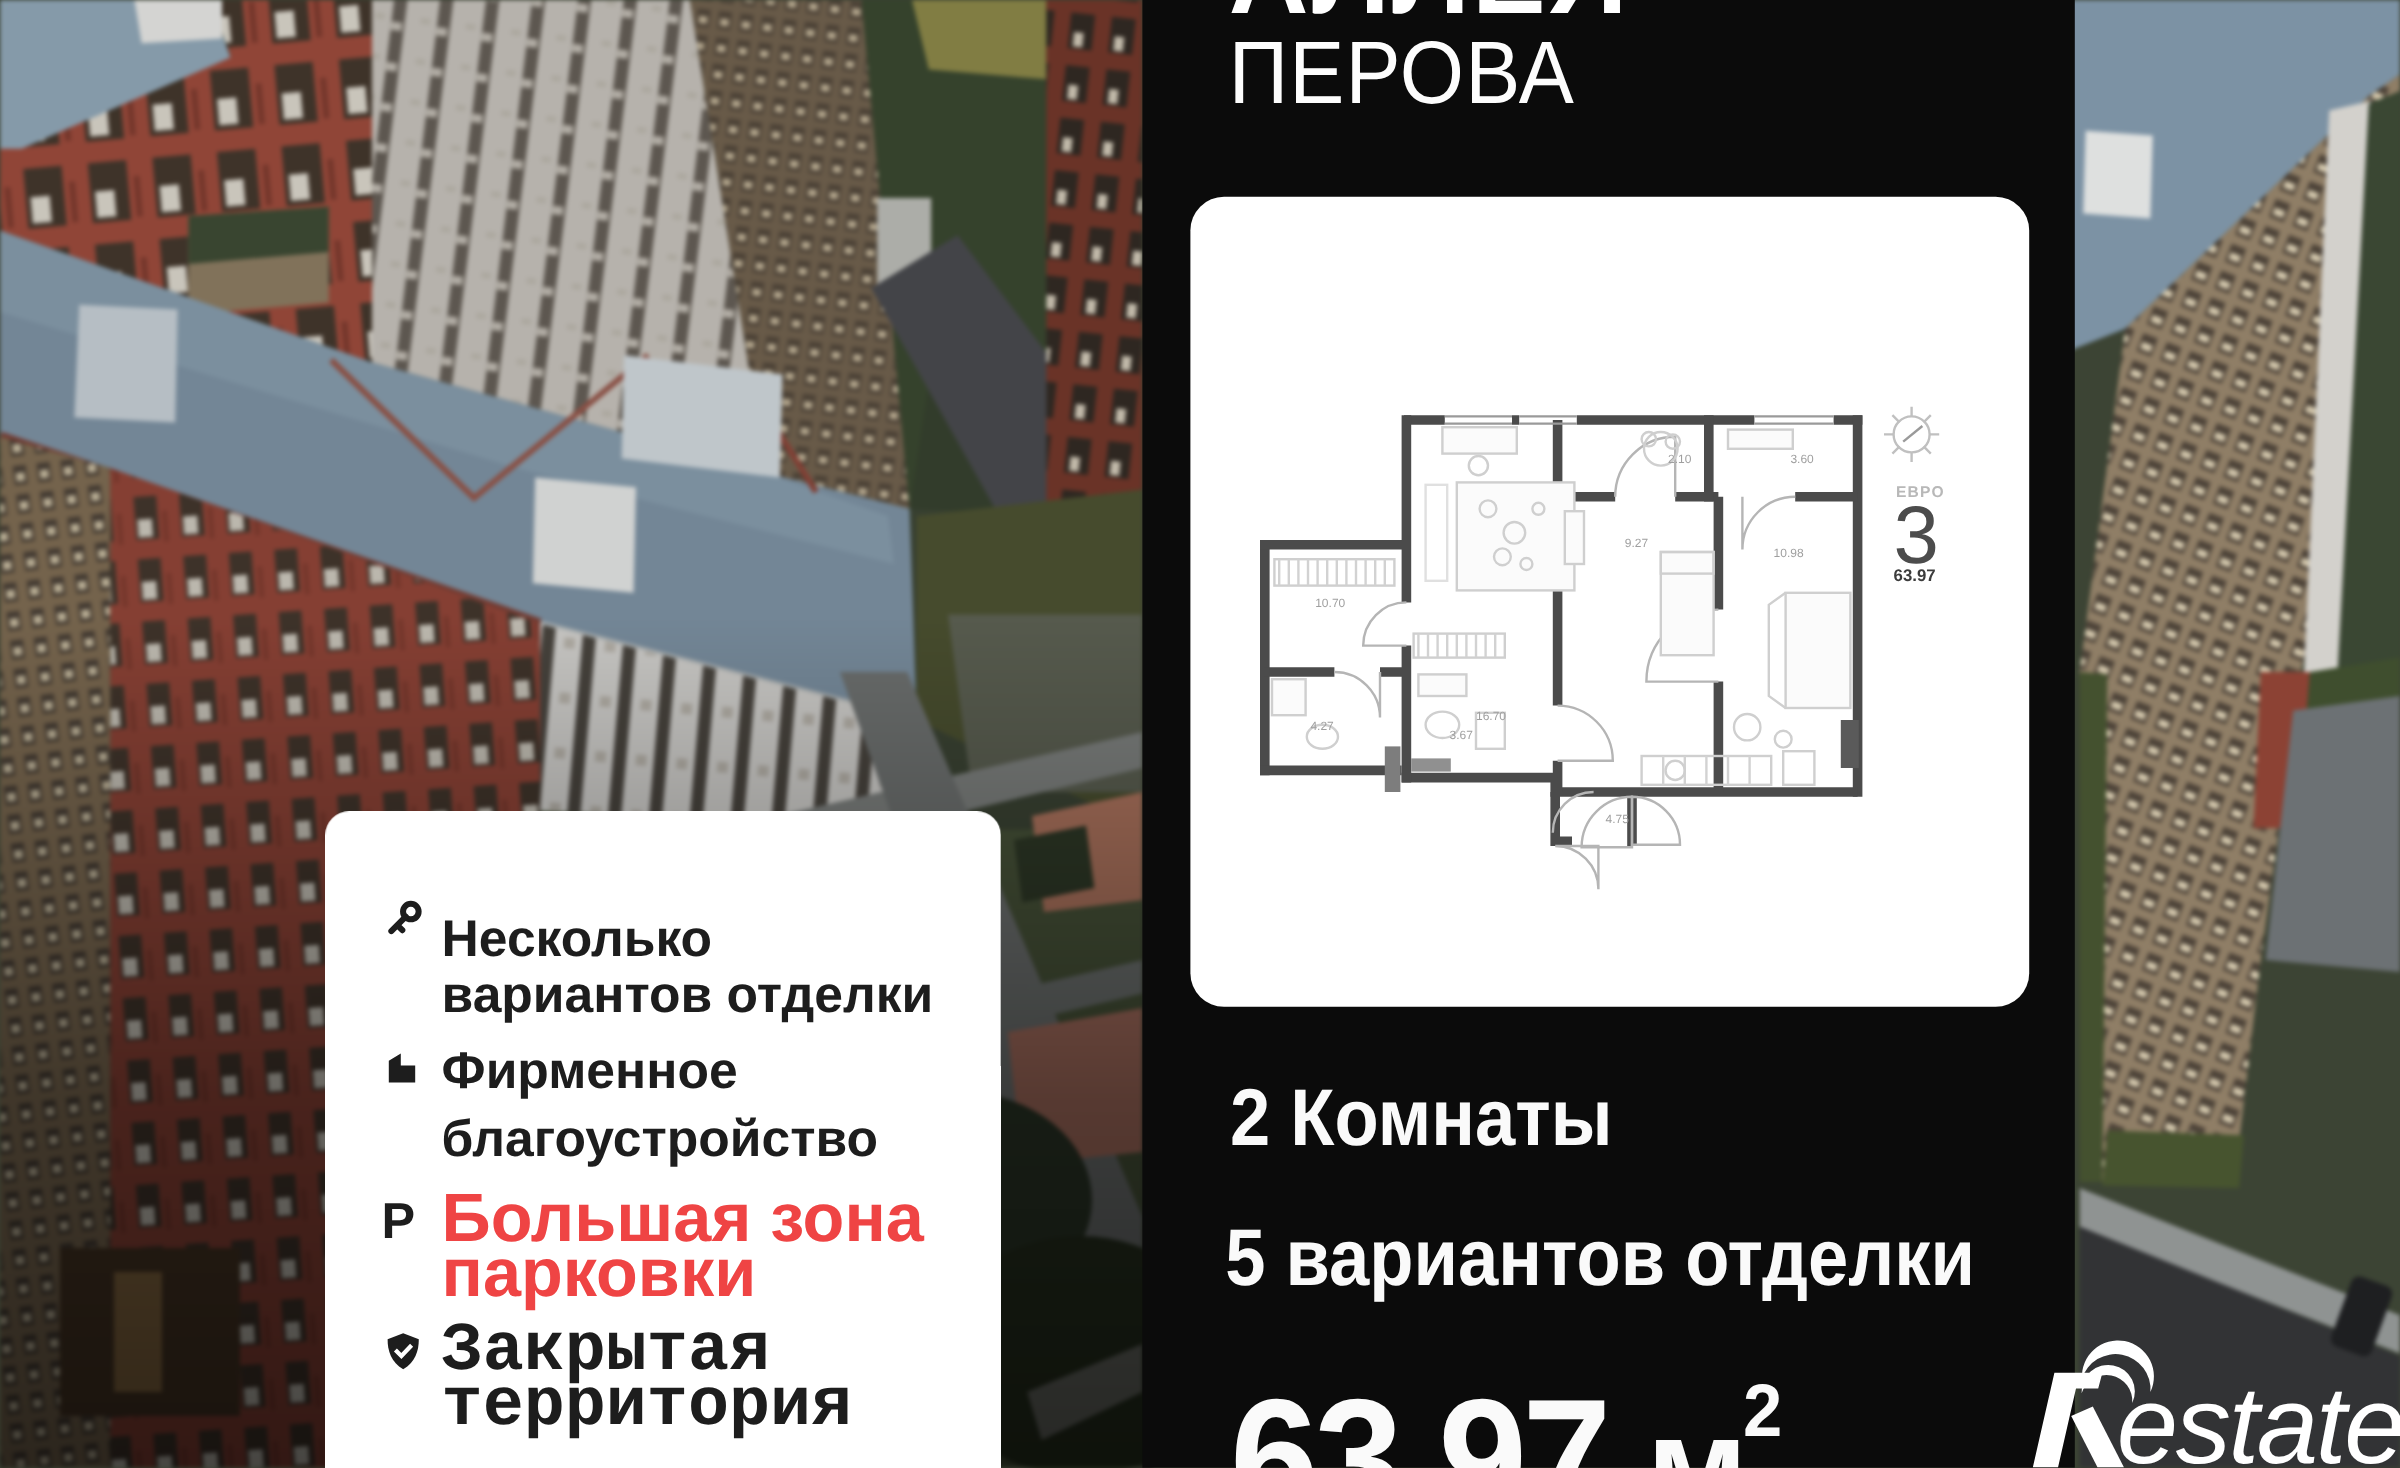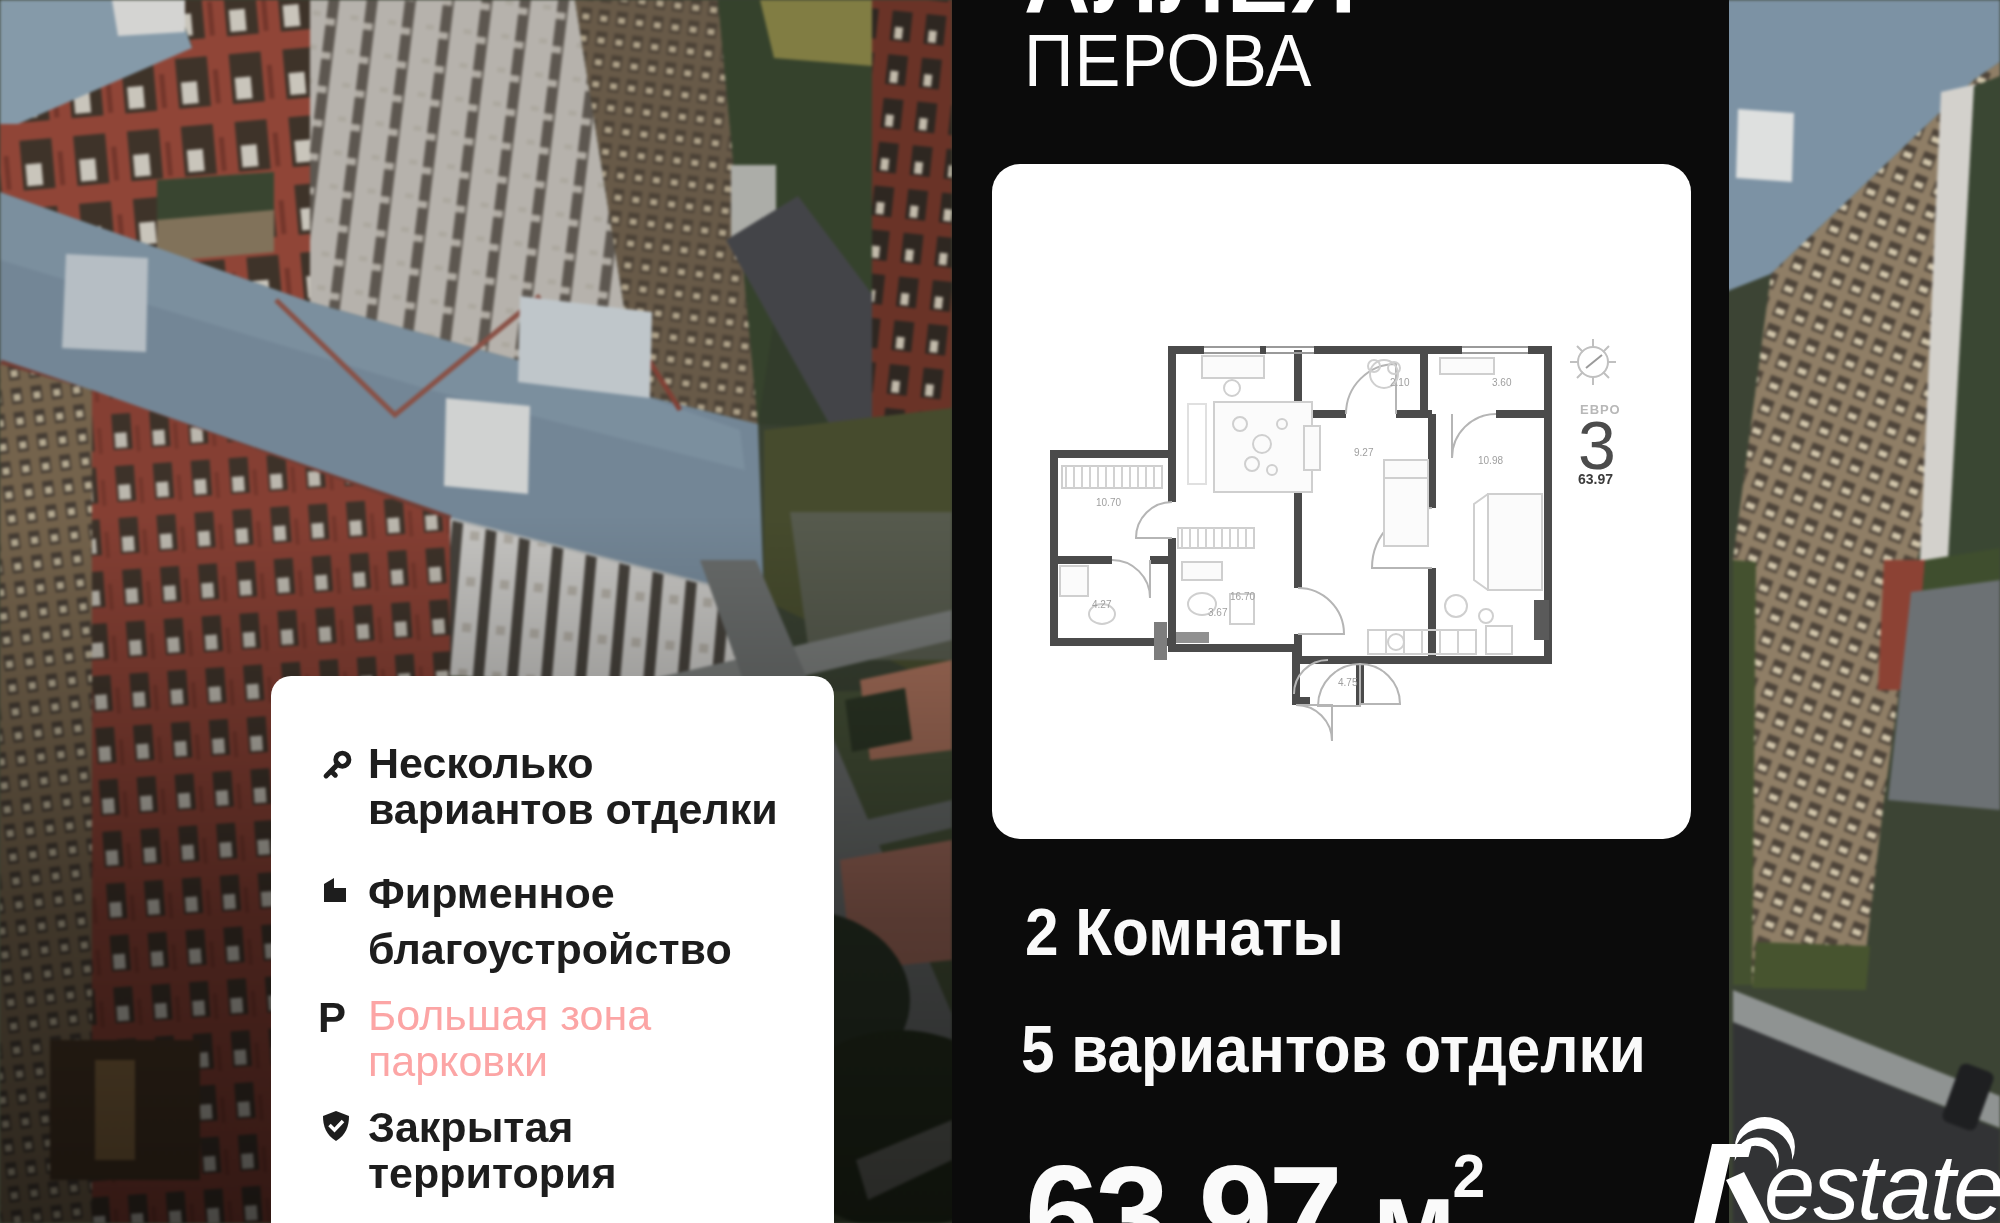--- a/index.html
+++ b/index.html
@@ -318,38 +318,38 @@
 
 <div class="abs" style="left:271px;top:676px;width:563px;height:547px;background:#ffffff;border-radius:20px 20px 0 0;"></div>
 
 <svg class="abs" style="left:318px;top:748px" width="36" height="36" viewBox="0 0 36 36">
   <g transform="rotate(45 18 18)" fill="none" stroke="#1d1d1d" stroke-width="5">
     <circle cx="18" cy="9" r="6.5"></circle>
     <path d="M18,15 L18,32 M18,25 L24,25" stroke-linecap="round"></path>
   </g>
 </svg>
 
-<div class="abs" style="left:368px;top:740px;color:#1d1d1d;font-size:43px;font-weight:bold;line-height:46px;">Несколько<br>вариантов отделки</div>
+<div class="abs" style="left:368px;top:760px;color:#1d1d1d;font-size:43px;font-weight:bold;line-height:46px;">Несколько<br>вариантов отделки</div>
 
 <svg class="abs" style="left:318px;top:872px" width="36" height="36" viewBox="0 0 36 36">
   <path d="M6,30 L6,12 L16,6 L16,30 Z M16,16 L28,16 L28,30 L16,30 Z" fill="#1d1d1d"></path>
 </svg>
 
 <div class="abs" style="left:368px;top:865px;color:#1d1d1d;font-size:43px;font-weight:bold;line-height:56px;">Фирменное<br>благоустройство</div>
 
 <div class="abs" style="left:318px;top:994px;color:#1d1d1d;font-size:42px;font-weight:bold;">P</div>
 
-<div class="abs" style="left:368px;top:992px;color:#fca5a5;font-size:43px;font-weight:normal;line-height:46px;">Большая зона<br>парковки</div>
+<div class="abs" style="left:368px;top:992px;color:#ef4444;font-size:57px;font-weight:bold;line-height:46px;">Большая зона<br>парковки</div>
 
 <svg class="abs" style="left:318px;top:1108px" width="36" height="36" viewBox="0 0 36 36">
   <path d="M18,3 L31,8 C31,18 28,27 18,33 C8,27 5,18 5,8 Z" fill="#1d1d1d"></path>
   <path d="M11.5,17 L16.5,22 L25,13" stroke="#fff" stroke-width="3.5" fill="none"></path>
 </svg>
 
-<div class="abs" style="left:368px;top:1104px;color:#1d1d1d;font-size:43px;font-weight:bold;line-height:46px;">Закрытая<br>территория</div>
+<div class="abs" style="left:368px;top:1104px;color:#1d1d1d;font-size:57px;font-weight:bold;line-height:46px;font-family:Liberation Mono, monospace;">Закрытая<br>территория</div>
 
 <svg class="abs" style="left:1680px;top:1080px" width="340" height="143" viewBox="0 0 340 143">
   <g fill="#ffffff">
 
     <path d="M55,69 A30,30 0 1 1 112,80 A29.2,29.2 0 0 0 55,69 Z"></path>
 
     <path d="M55,69 A30,30 0 1 1 112,80 A29.2,29.2 0 0 0 55,69 Z" transform="translate(14,30) scale(0.74)"></path>
 
     <path d="M32,64 L72,64 L68.5,77 L50,77 L35,143 L14,143 Z"></path>
 

